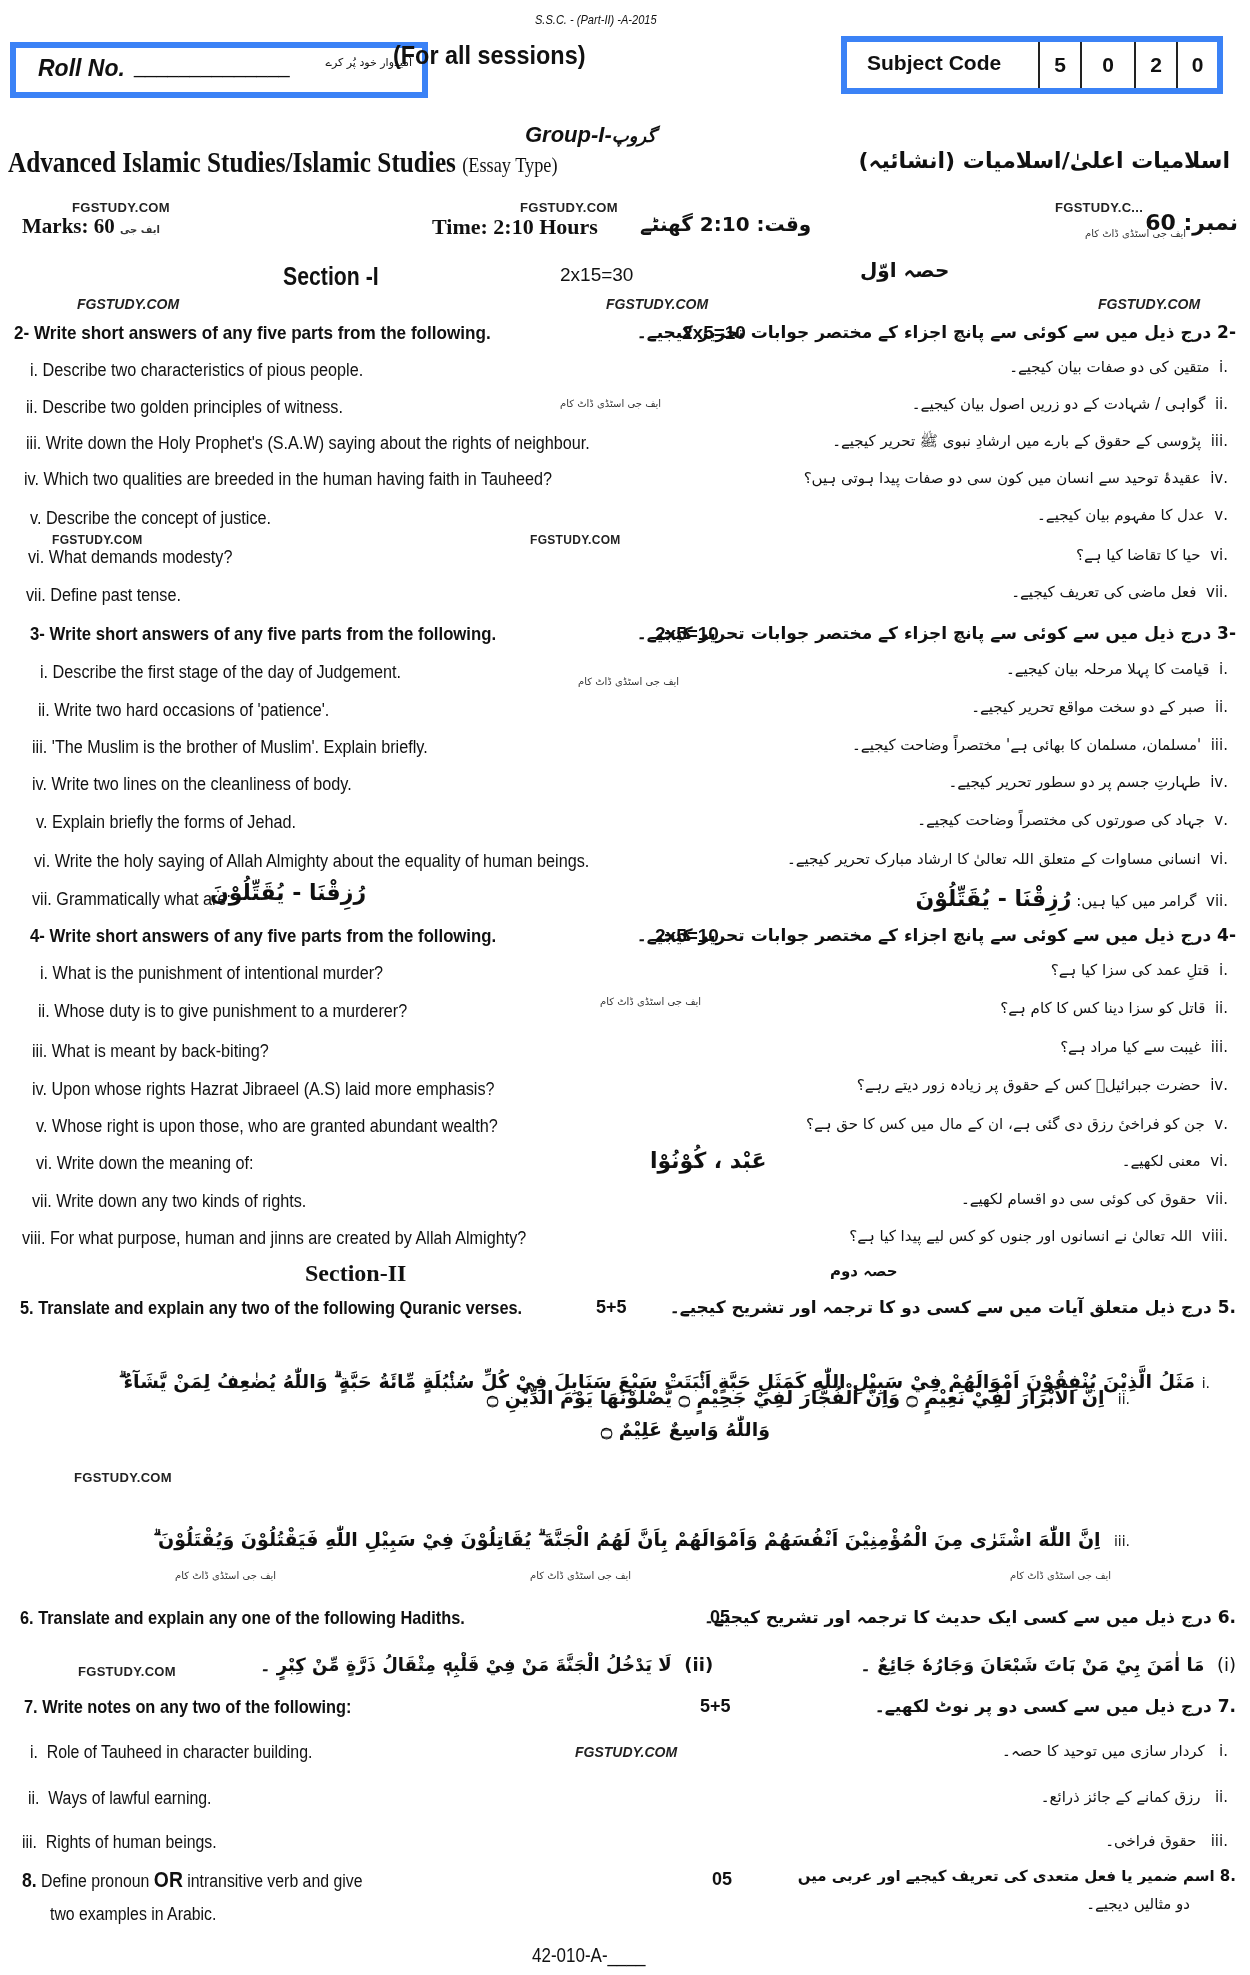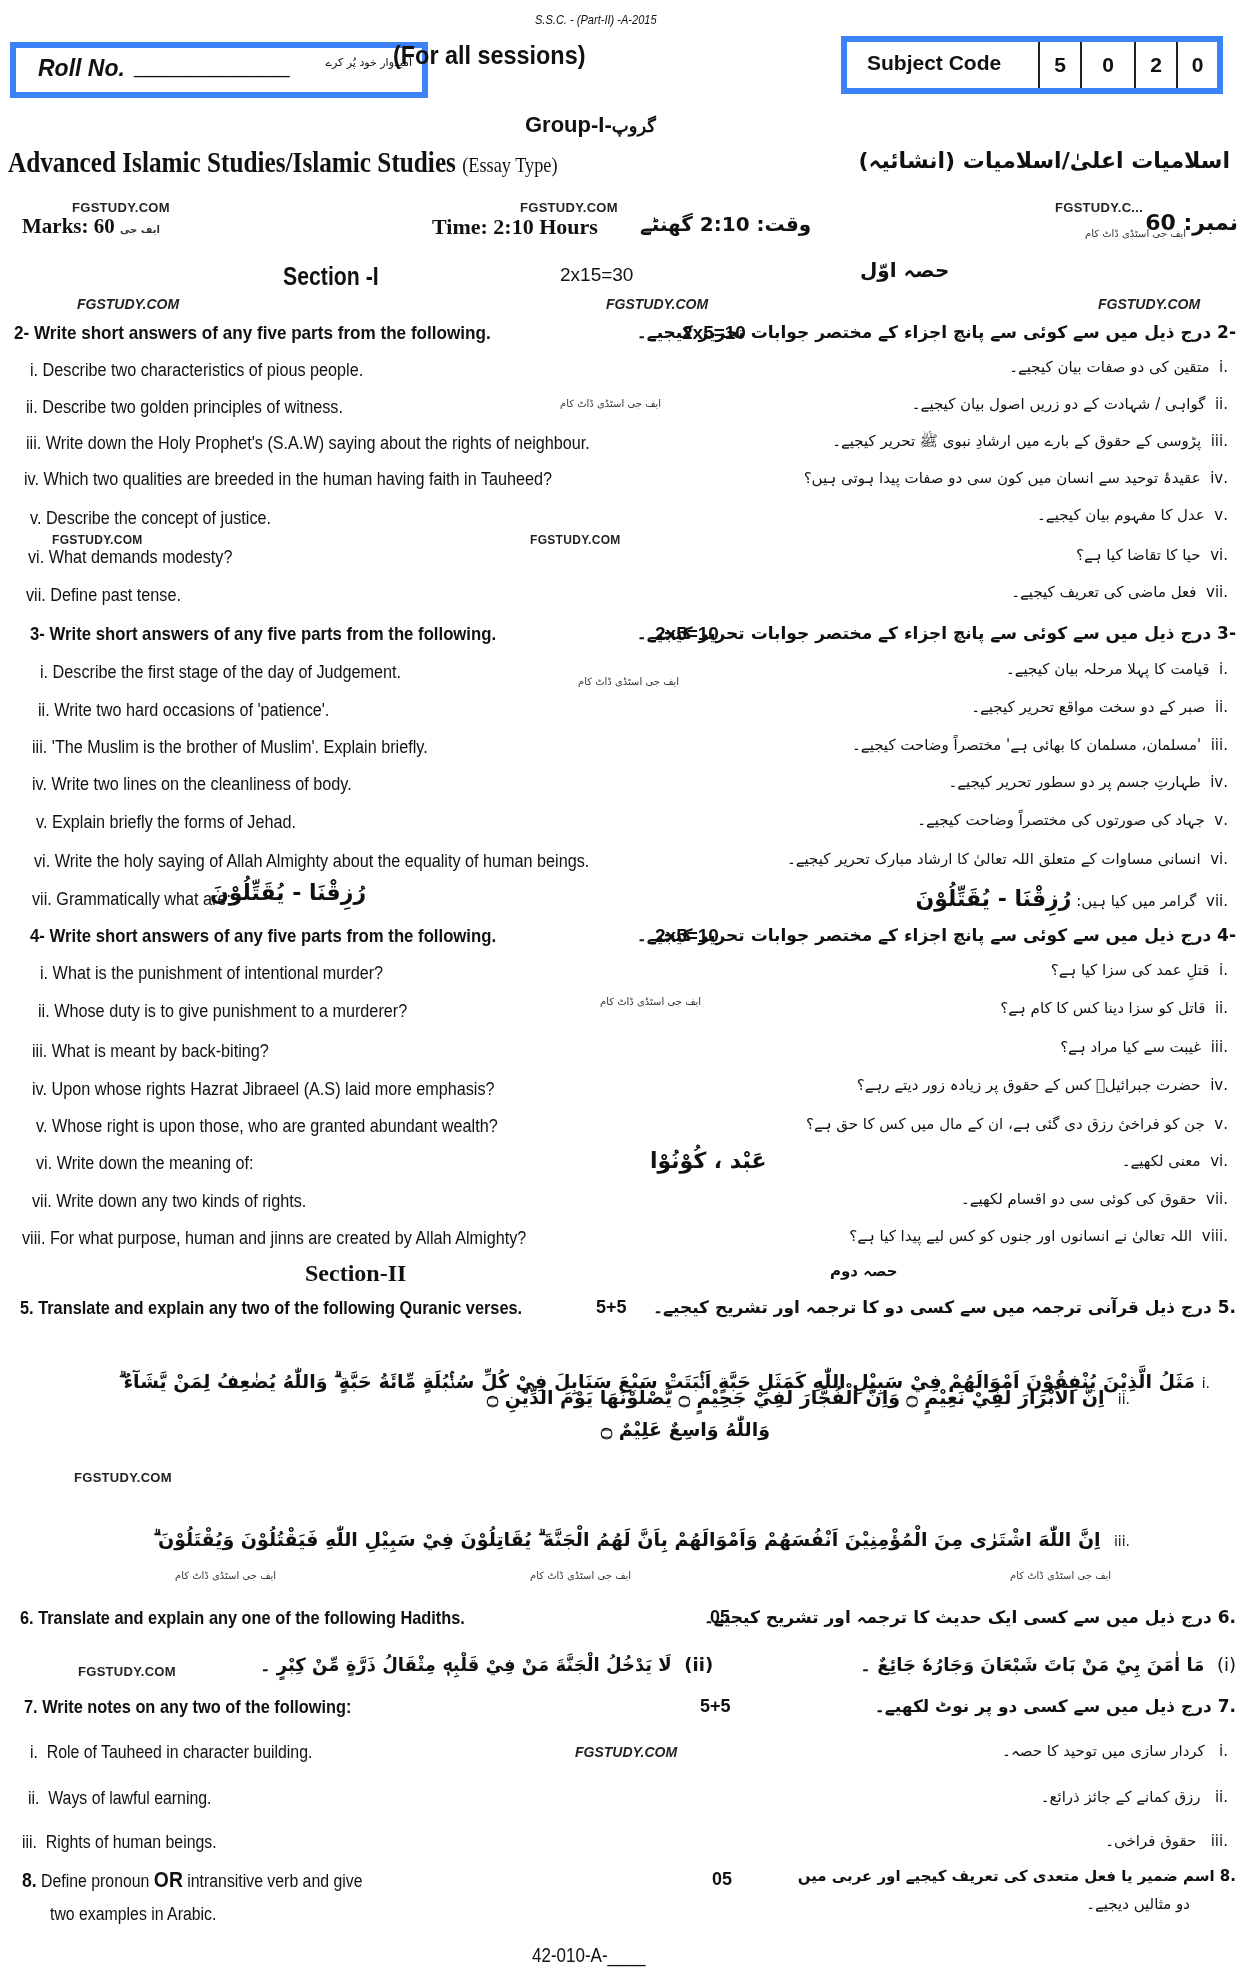--- a/index.html
+++ b/index.html
@@ -32,21 +32,21 @@
 <div class="abs" style="left:393px; top:40px; font-size:26px; font-weight:bold; transform:scaleX(0.9); transform-origin:left top;">(For all sessions)</div>
 
 <div class="box" style="left:841px; top:36px; width:370px; height:46px;">
   <span class="abs" style="left:20px; top:9px; font-size:21px; font-weight:bold;">Subject Code</span>
   <div class="code-cell" style="left:191px; width:40px;">5</div>
   <div class="code-cell" style="left:233px; width:52px;">0</div>
   <div class="code-cell" style="left:287px; width:40px;">2</div>
   <div class="code-cell" style="left:329px; width:39px;">0</div>
 </div>
 
-<div class="abs" style="left:525px; top:112px; font-size:22px; font-weight:bold;">
+<div class="abs" style="left:525px; top:122px; font-size:22px; font-weight:bold;font-style:italic;">
   <span>Group-I-</span><span style="font-size:18px;">گروپ</span>
 </div>
 
 <div class="abs serif" style="left:8px; top:146px; font-size:29px; font-weight:bold; transform:scaleX(0.87); transform-origin:left top;">
   <span>Advanced Islamic Studies/Islamic Studies</span>
   <span style="font-size:21px; font-weight:normal;">(Essay Type)</span>
 </div>
 <div class="abs rtl" style="right:20px; top:148px; font-size:22px; font-weight:bold;">اسلامیات اعلیٰ/اسلامیات (انشائیہ)</div>
 
 <div class="abs wm" style="left:72px; top:200px;">FGSTUDY.COM</div>
@@ -148,21 +148,21 @@
   <div class="abs rtl u-item" style="right:22px; top:1152px;"><span>.vi</span>&nbsp;&nbsp;<span>معنی لکھیے۔</span></div>
   <div class="abs rtl u-item" style="right:22px; top:1190px;"><span>.vii</span>&nbsp;&nbsp;<span>حقوق کی کوئی سی دو اقسام لکھیے۔</span></div>
   <div class="abs rtl u-item" style="right:22px; top:1227px;"><span>.viii</span>&nbsp;&nbsp;<span>اللہ تعالیٰ نے انسانوں اور جنوں کو کس لیے پیدا کیا ہے؟</span></div>
 </div>
 
 <div class="abs serif" style="left:305px; top:1260px; font-size:24px; font-weight:bold;">Section-II</div>
 <div class="abs rtl" style="left:830px; top:1262px; font-size:15px; font-weight:bold;">حصہ دوم</div>
 
 <div class="abs q-head" style="left:20px; top:1297px; transform:scaleX(0.86); transform-origin:left top;">5. Translate and explain any two of the following Quranic verses.</div>
 <div class="abs q-head" style="left:596px; top:1297px; font-size:18px;">5+5</div>
-<div class="abs rtl u-head" style="right:14px; top:1297px;">.5  درج ذیل قرآنی ترجمہ میں سے کسی دو کا ترجمہ اور تشریح کیجیے۔</div>
+<div class="abs rtl u-head" style="right:14px; top:1297px;">.5  درج ذیل متعلق آیات میں سے کسی دو کا ترجمہ اور تشریح کیجیے۔</div>
 
 <div>
   <div class="abs arabic" style="right:40px; top:1370px; font-size:19px; width:1200px; text-align:right;"><span style="font-weight:normal; font-size:14px;">.i</span>&nbsp;<span>مَثَلُ الَّذِيْنَ يُنْفِقُوْنَ اَمْوَالَهُمْ فِيْ سَبِيْلِ اللّٰهِ كَمَثَلِ حَبَّةٍ اَنْۢبَتَتْ سَبْعَ سَنَابِلَ فِيْ كُلِّ سُنْۢبُلَةٍ مِّائَةُ حَبَّةٍ ۗ وَاللّٰهُ يُضٰعِفُ لِمَنْ يَّشَآءُ ۗ</span></div>
   <div class="abs arabic" style="right:480px; top:1418px; font-size:19px;">وَاللّٰهُ وَاسِعٌ عَلِيْمٌ ۝</div>
   <div class="abs wm" style="left:74px; top:1470px;">FGSTUDY.COM</div>
   <div class="abs arabic" style="right:120px; top:1386px; font-size:19px;"><span style="font-weight:normal; font-size:14px;">.ii</span>&nbsp;&nbsp;<span>اِنَّ الْاَبْرَارَ لَفِيْ نَعِيْمٍ ۝ وَاِنَّ الْفُجَّارَ لَفِيْ جَحِيْمٍ ۝ يَّصْلَوْنَهَا يَوْمَ الدِّيْنِ ۝</span></div>
   <div class="abs arabic" style="right:120px; top:1528px; font-size:19px;"><span style="font-weight:normal; font-size:14px;">.iii</span>&nbsp;&nbsp;<span>اِنَّ اللّٰهَ اشْتَرٰى مِنَ الْمُؤْمِنِيْنَ اَنْفُسَهُمْ وَاَمْوَالَهُمْ بِاَنَّ لَهُمُ الْجَنَّةَ ۗ يُقَاتِلُوْنَ فِيْ سَبِيْلِ اللّٰهِ فَيَقْتُلُوْنَ وَيُقْتَلُوْنَ ۗ</span></div>
   <div class="abs tiny-urdu" style="left:175px; top:1570px;">ایف جی اسٹڈی ڈاٹ کام</div>
   <div class="abs tiny-urdu" style="left:530px; top:1570px;">ایف جی اسٹڈی ڈاٹ کام</div>
   <div class="abs tiny-urdu" style="left:1010px; top:1570px;">ایف جی اسٹڈی ڈاٹ کام</div>

